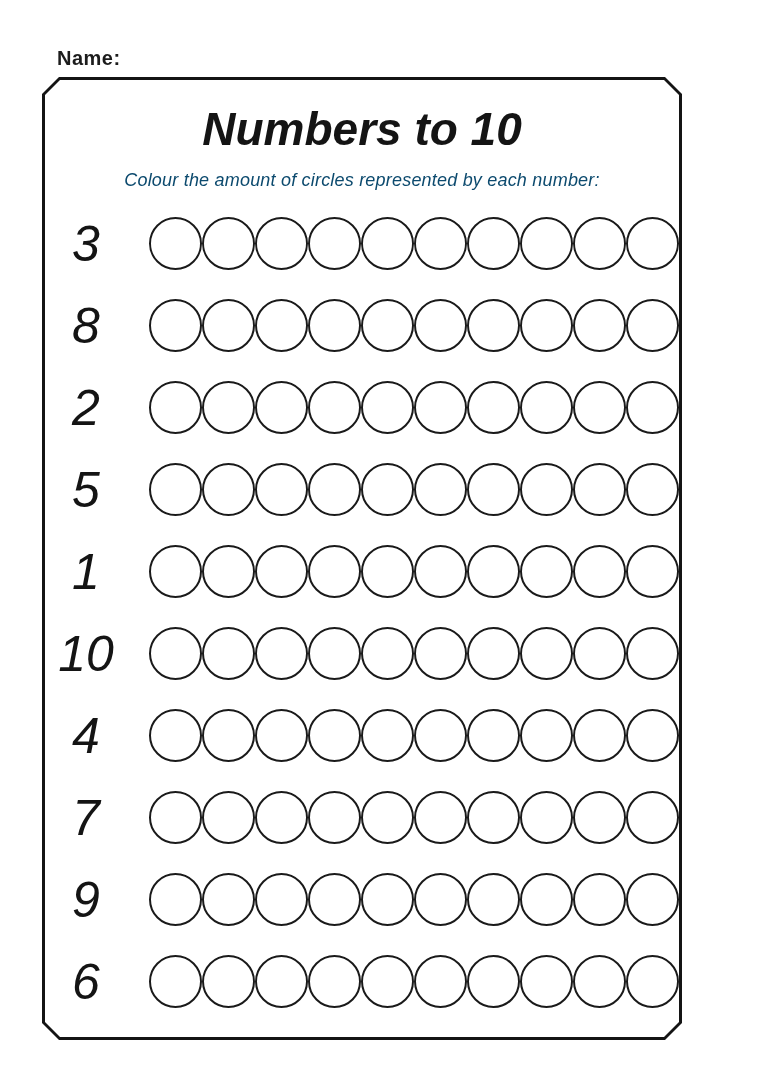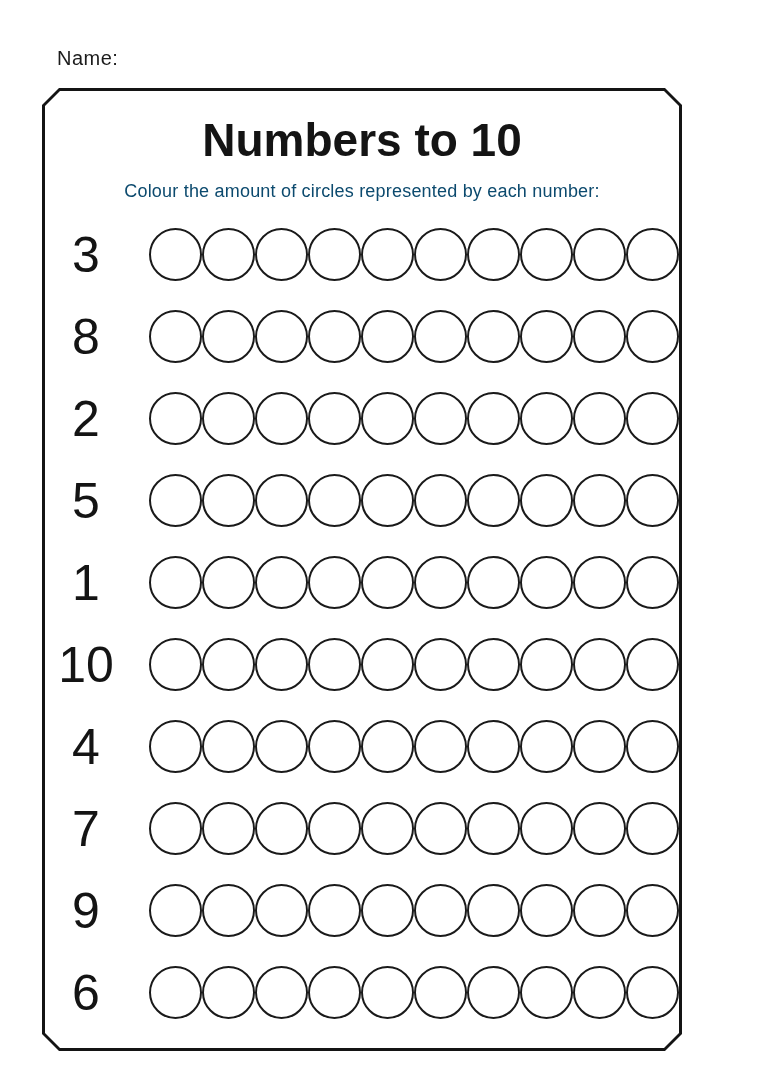--- a/index.html
+++ b/index.html
@@ -6,35 +6,37 @@
   html, body { width: 768px; height: 1086px; background: #ffffff; }
   body { font-family: "Liberation Sans", sans-serif; color: #141414; position: relative; }
 
   .name-label {
     position: absolute;
     left: 57px;
     top: 47px;
     font-size: 20px;
     letter-spacing: 0.5px;
     color: #1c1c1c;
+    font-weight: bold;
   }
 
   .frame-outer {
     position: absolute;
     left: 42px;
-    top: 88px;
+    top: 77px;
     width: 640px;
     height: 963px;
     background: #141414;
     clip-path: polygon(
       17px 0, calc(100% - 17px) 0,
       100% 17px, 100% calc(100% - 17px),
       calc(100% - 17px) 100%, 17px 100%,
       0 calc(100% - 17px), 0 17px
     );
+    font-style: italic;
   }
 
   .frame-inner {
     position: absolute;
     inset: 3px;
     background: #ffffff;
     clip-path: polygon(
       15px 0, calc(100% - 15px) 0,
       100% 15px, 100% calc(100% - 15px),
       calc(100% - 15px) 100%, 15px 100%,

